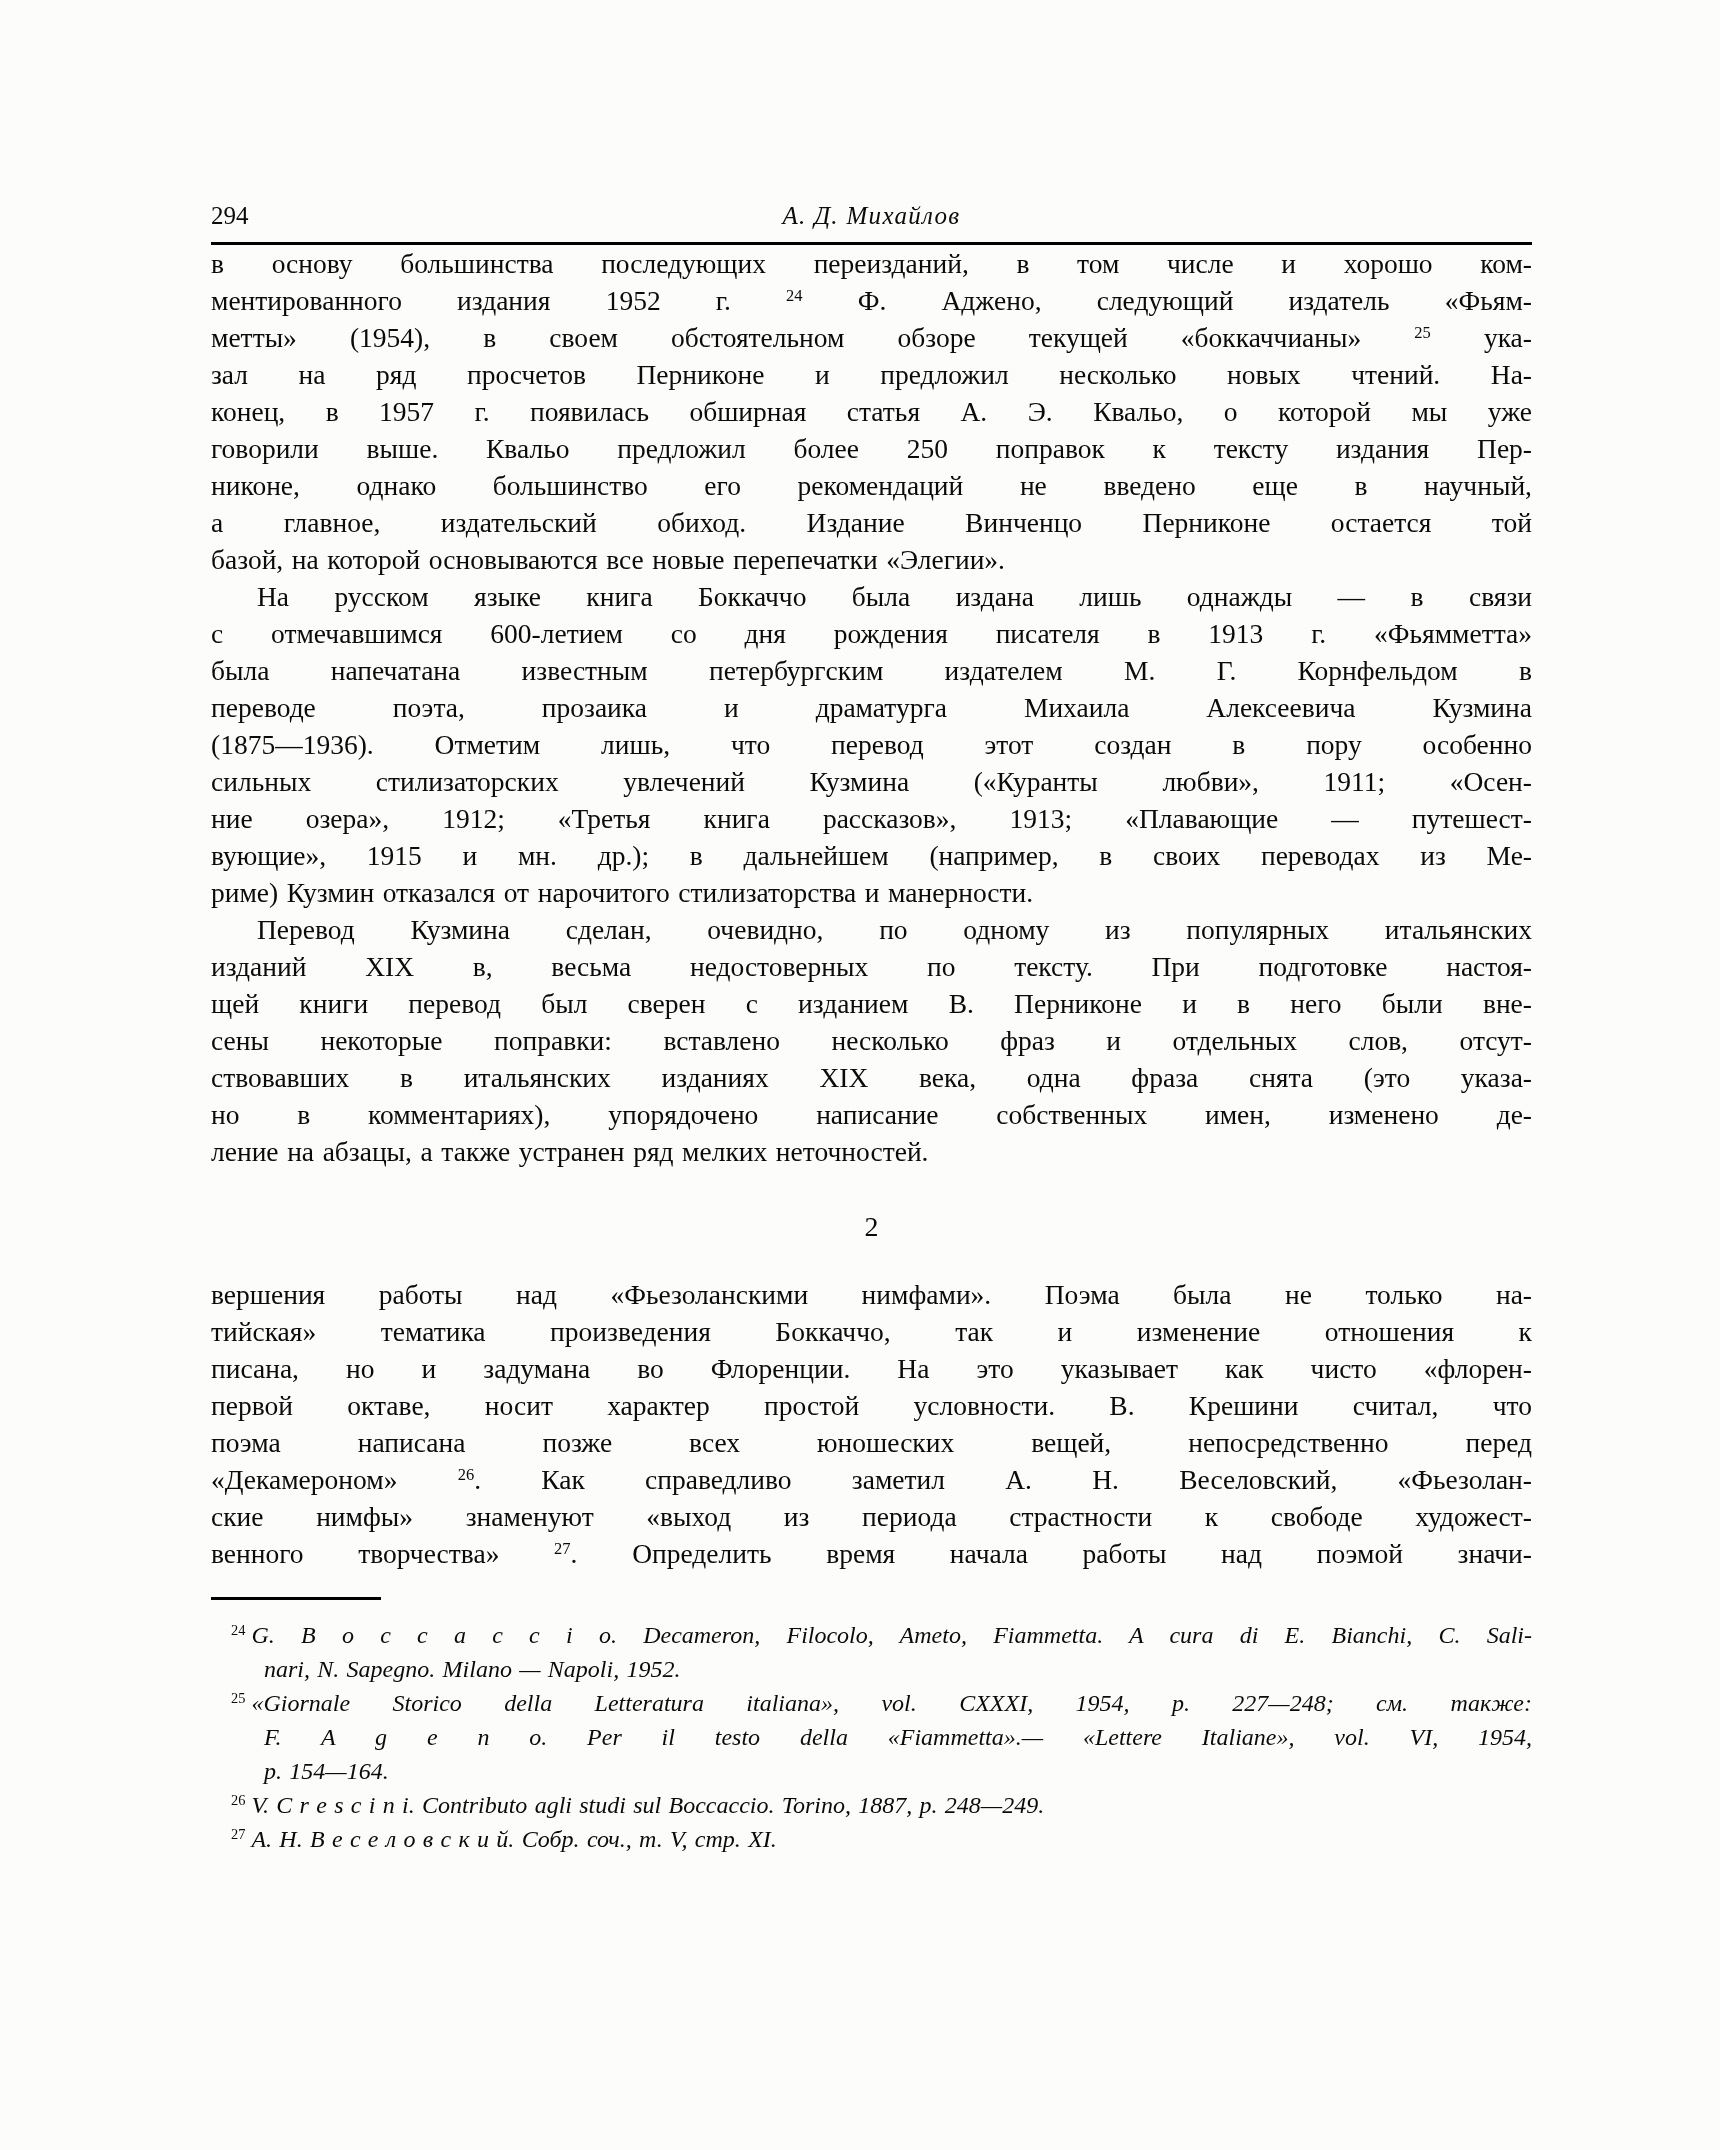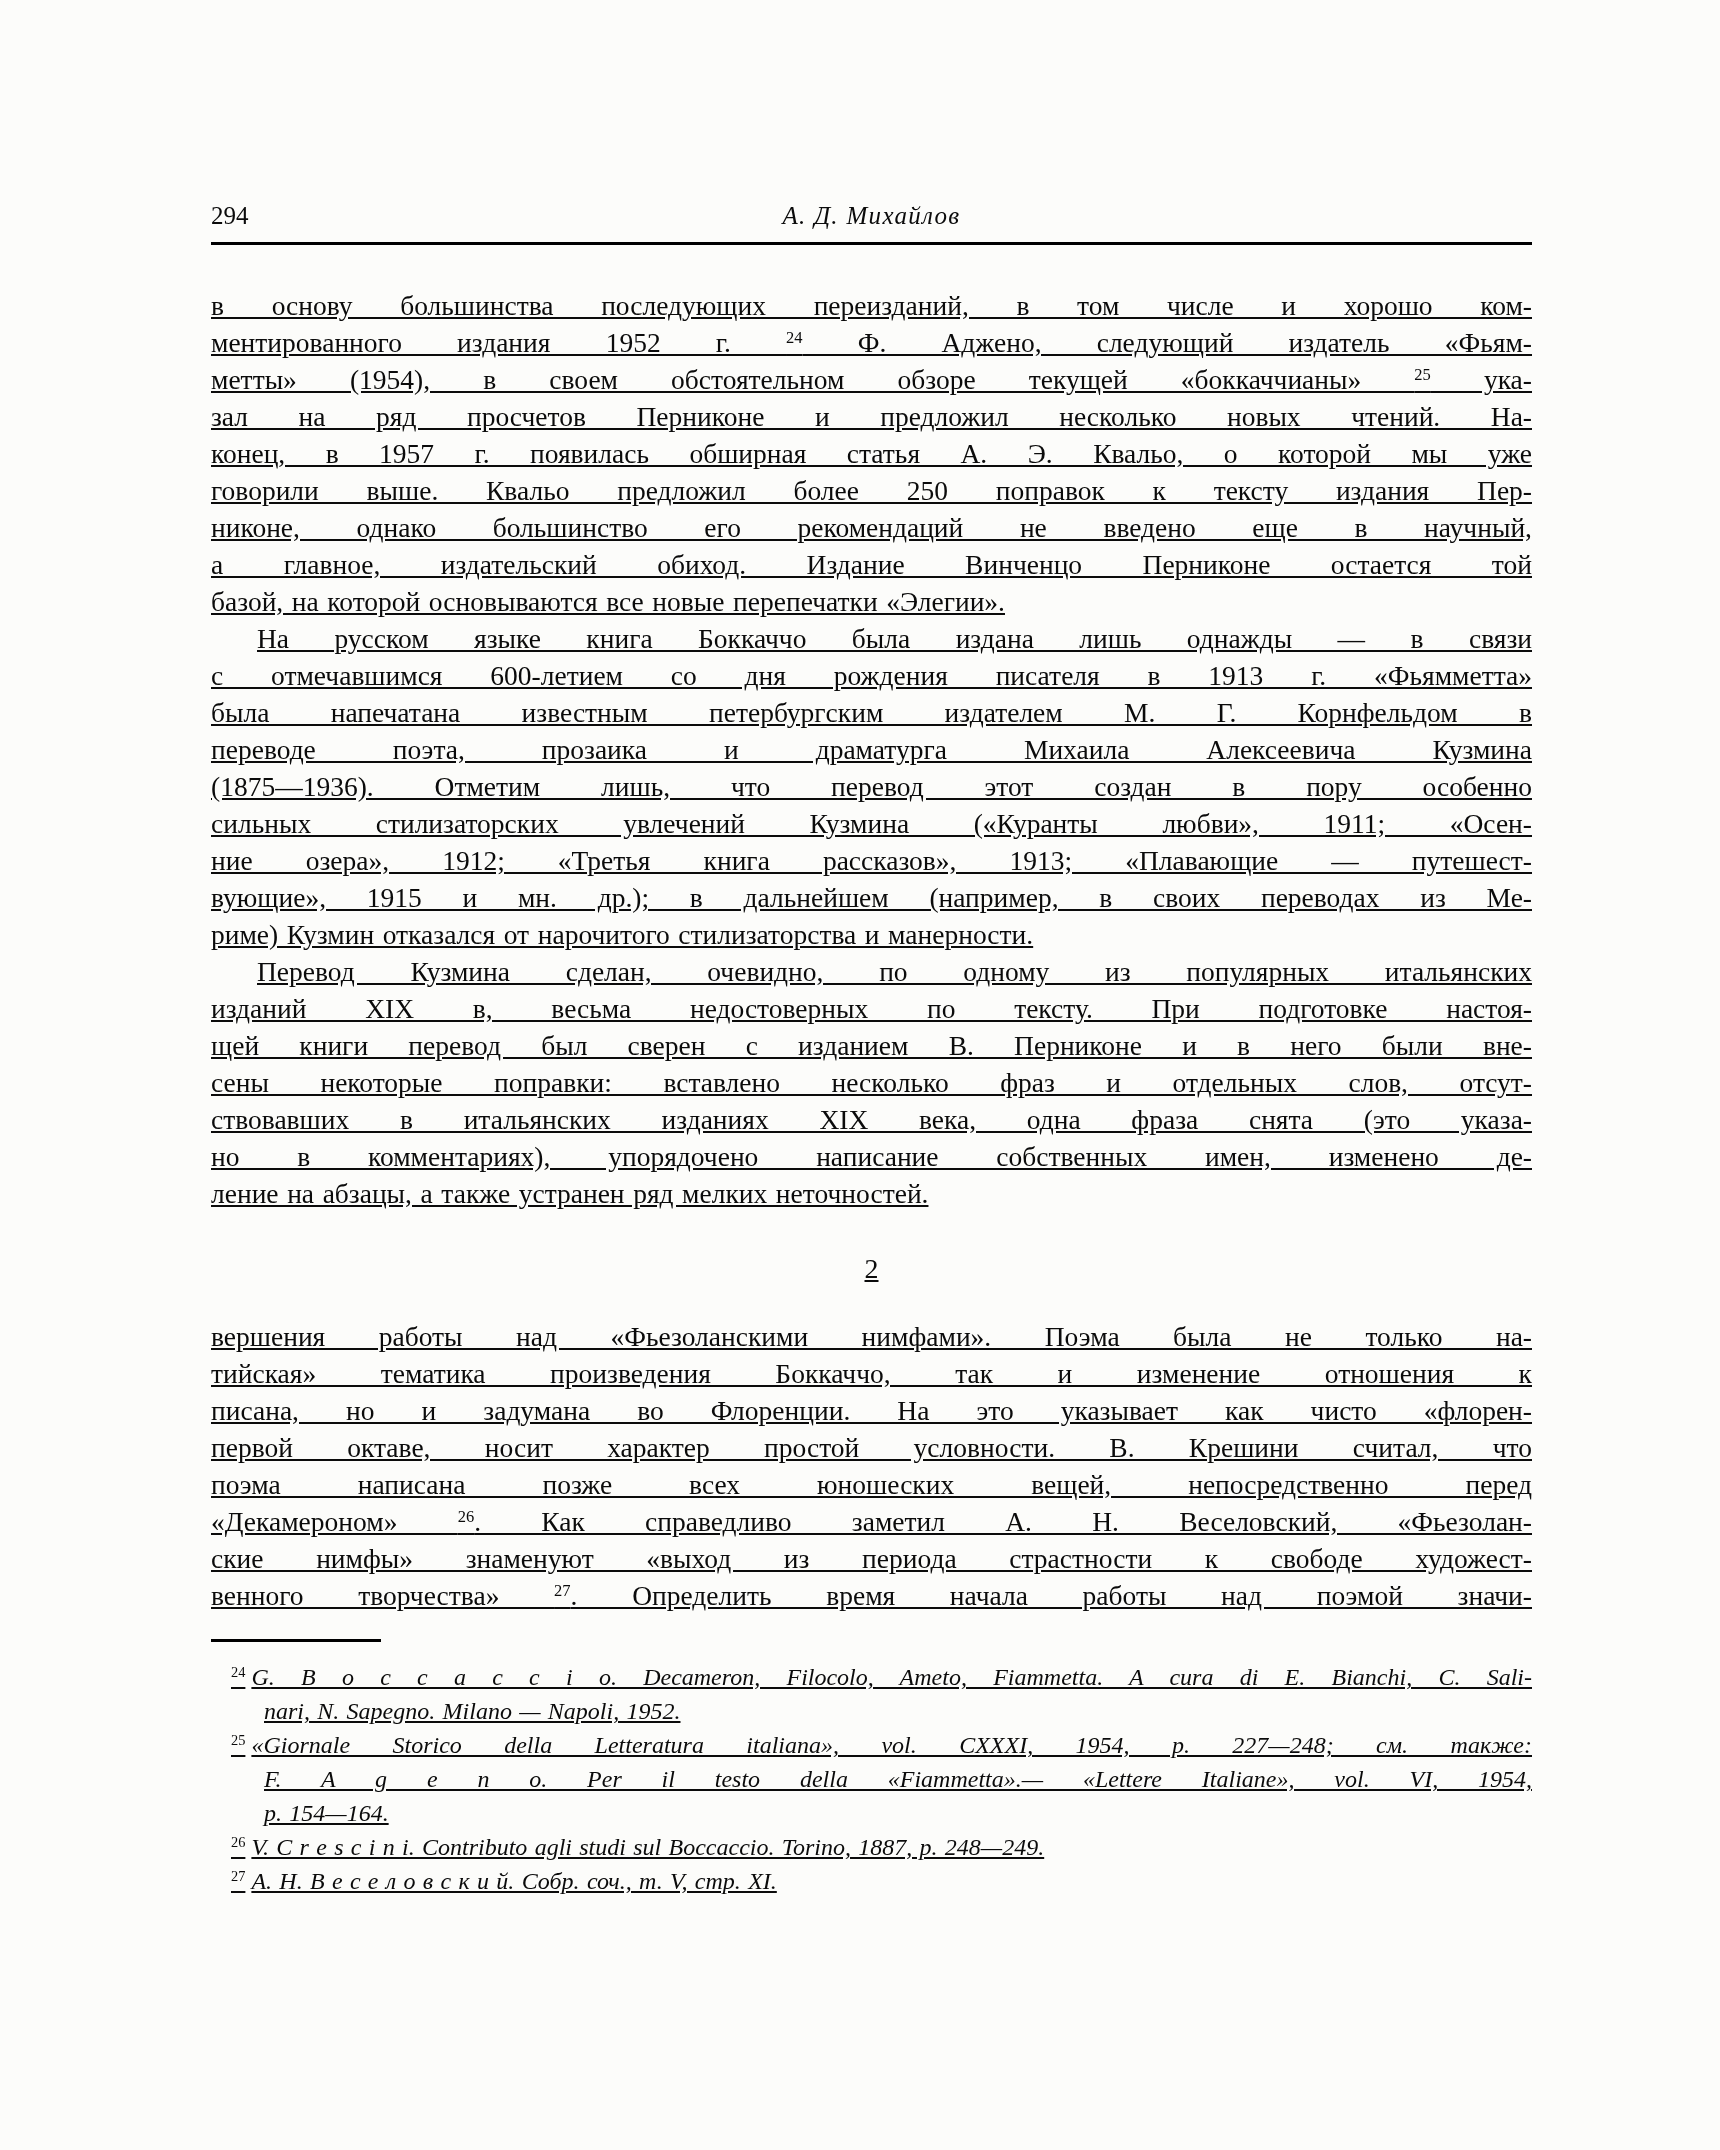--- a/index.html
+++ b/index.html
@@ -29,25 +29,23 @@
   .page-number { width: 181px; text-align: left; }
   .running-title { flex: 1; text-align: center; font-style: italic; letter-spacing: 1.3px; }
   .header-spacer { width: 181px; }
   .header-rule {
     margin-top: 11.2px;
     height: 0;
     border-top: 3.9px solid #000;
   }
   
   .body-text {
-    margin-top: 42px;
     font-size: 27.5px;
     line-height: 37px;
     word-spacing: 1.7px;
-    text-decoration: underline;
   }
   .line {
     text-align: justify;
     text-align-last: justify;
   }
   .line.last { text-align-last: left; }
   .line.indent { text-indent: 46px; }
   sup {
     font-size: 0.6em;
     line-height: 0;
@@ -68,21 +66,21 @@
     height: 0;
     border-top: 3.4px solid #000;
     margin-bottom: 18px;
   }
   .footnotes {
     font-size: 24px;
     line-height: 34px;
     font-style: italic;
     word-spacing: 1.3px;
   }
-  .fn-line { text-align: justify; text-align-last: justify; text-decoration: underline; }
+  .fn-line { text-align: justify; text-align-last: justify; }
   .fn-line.last { text-align-last: left; }
   .fn-first { padding-left: 20px; }
   .fn-cont  { padding-left: 53px; }
   .fn-num { font-style: normal; padding-right: 6px; }
 </style>
 </head>
 <body>
 
 <div class="page">
   <div class="content">

